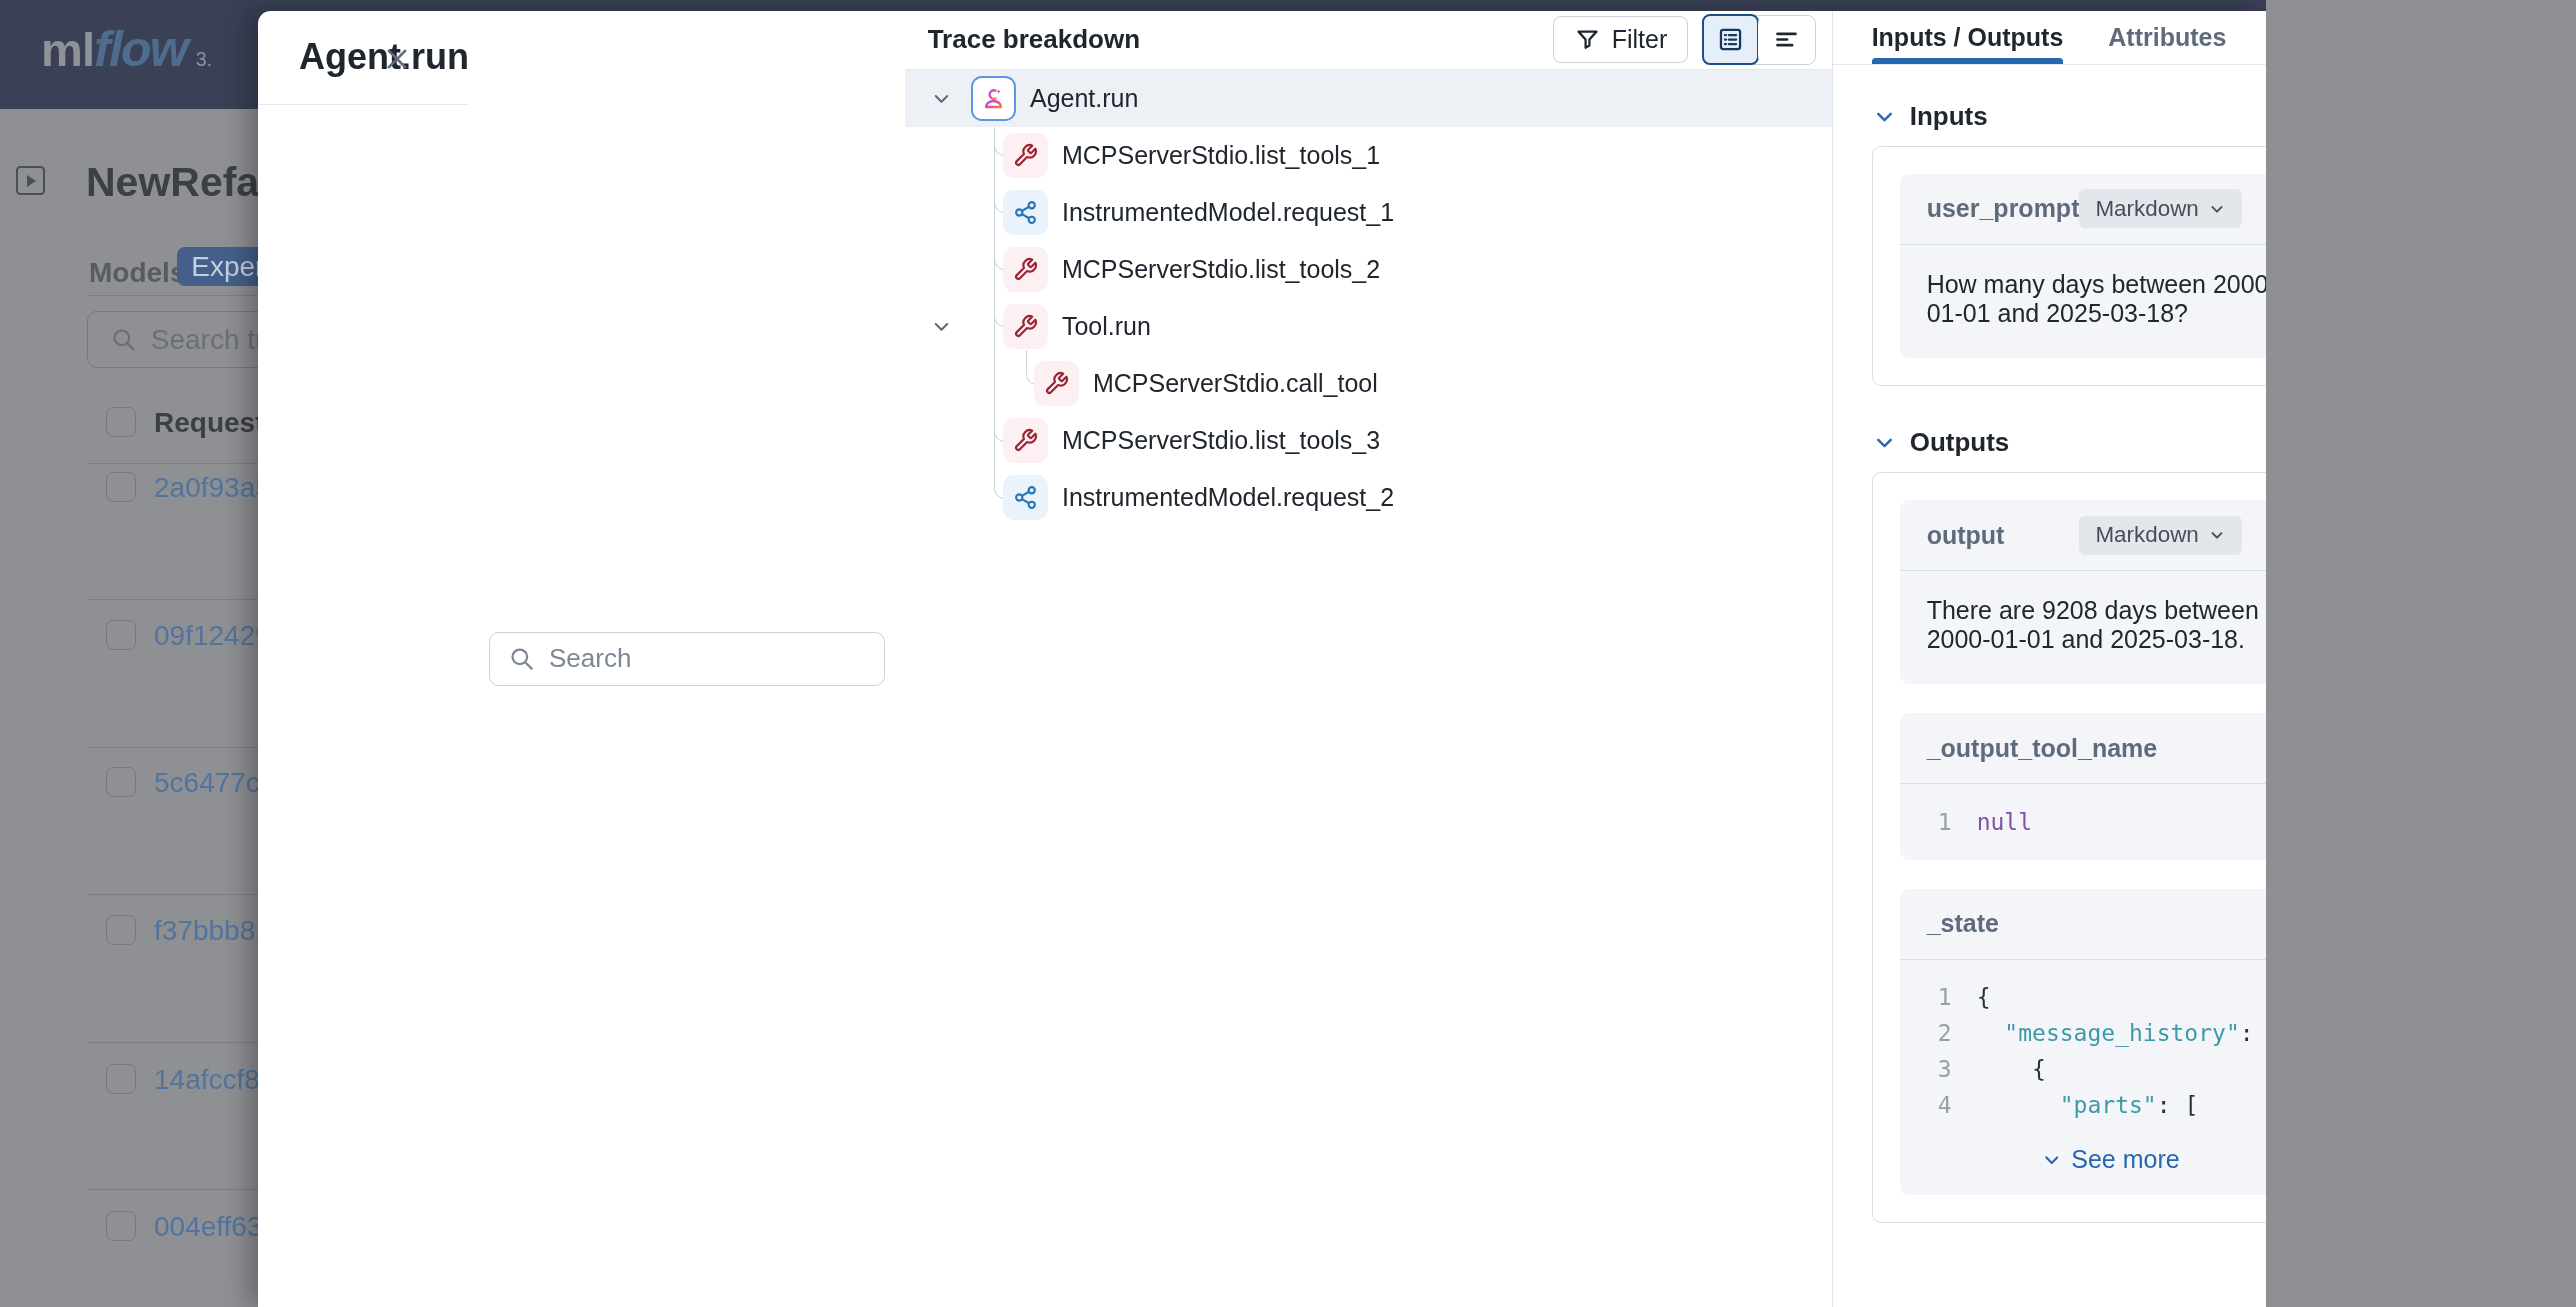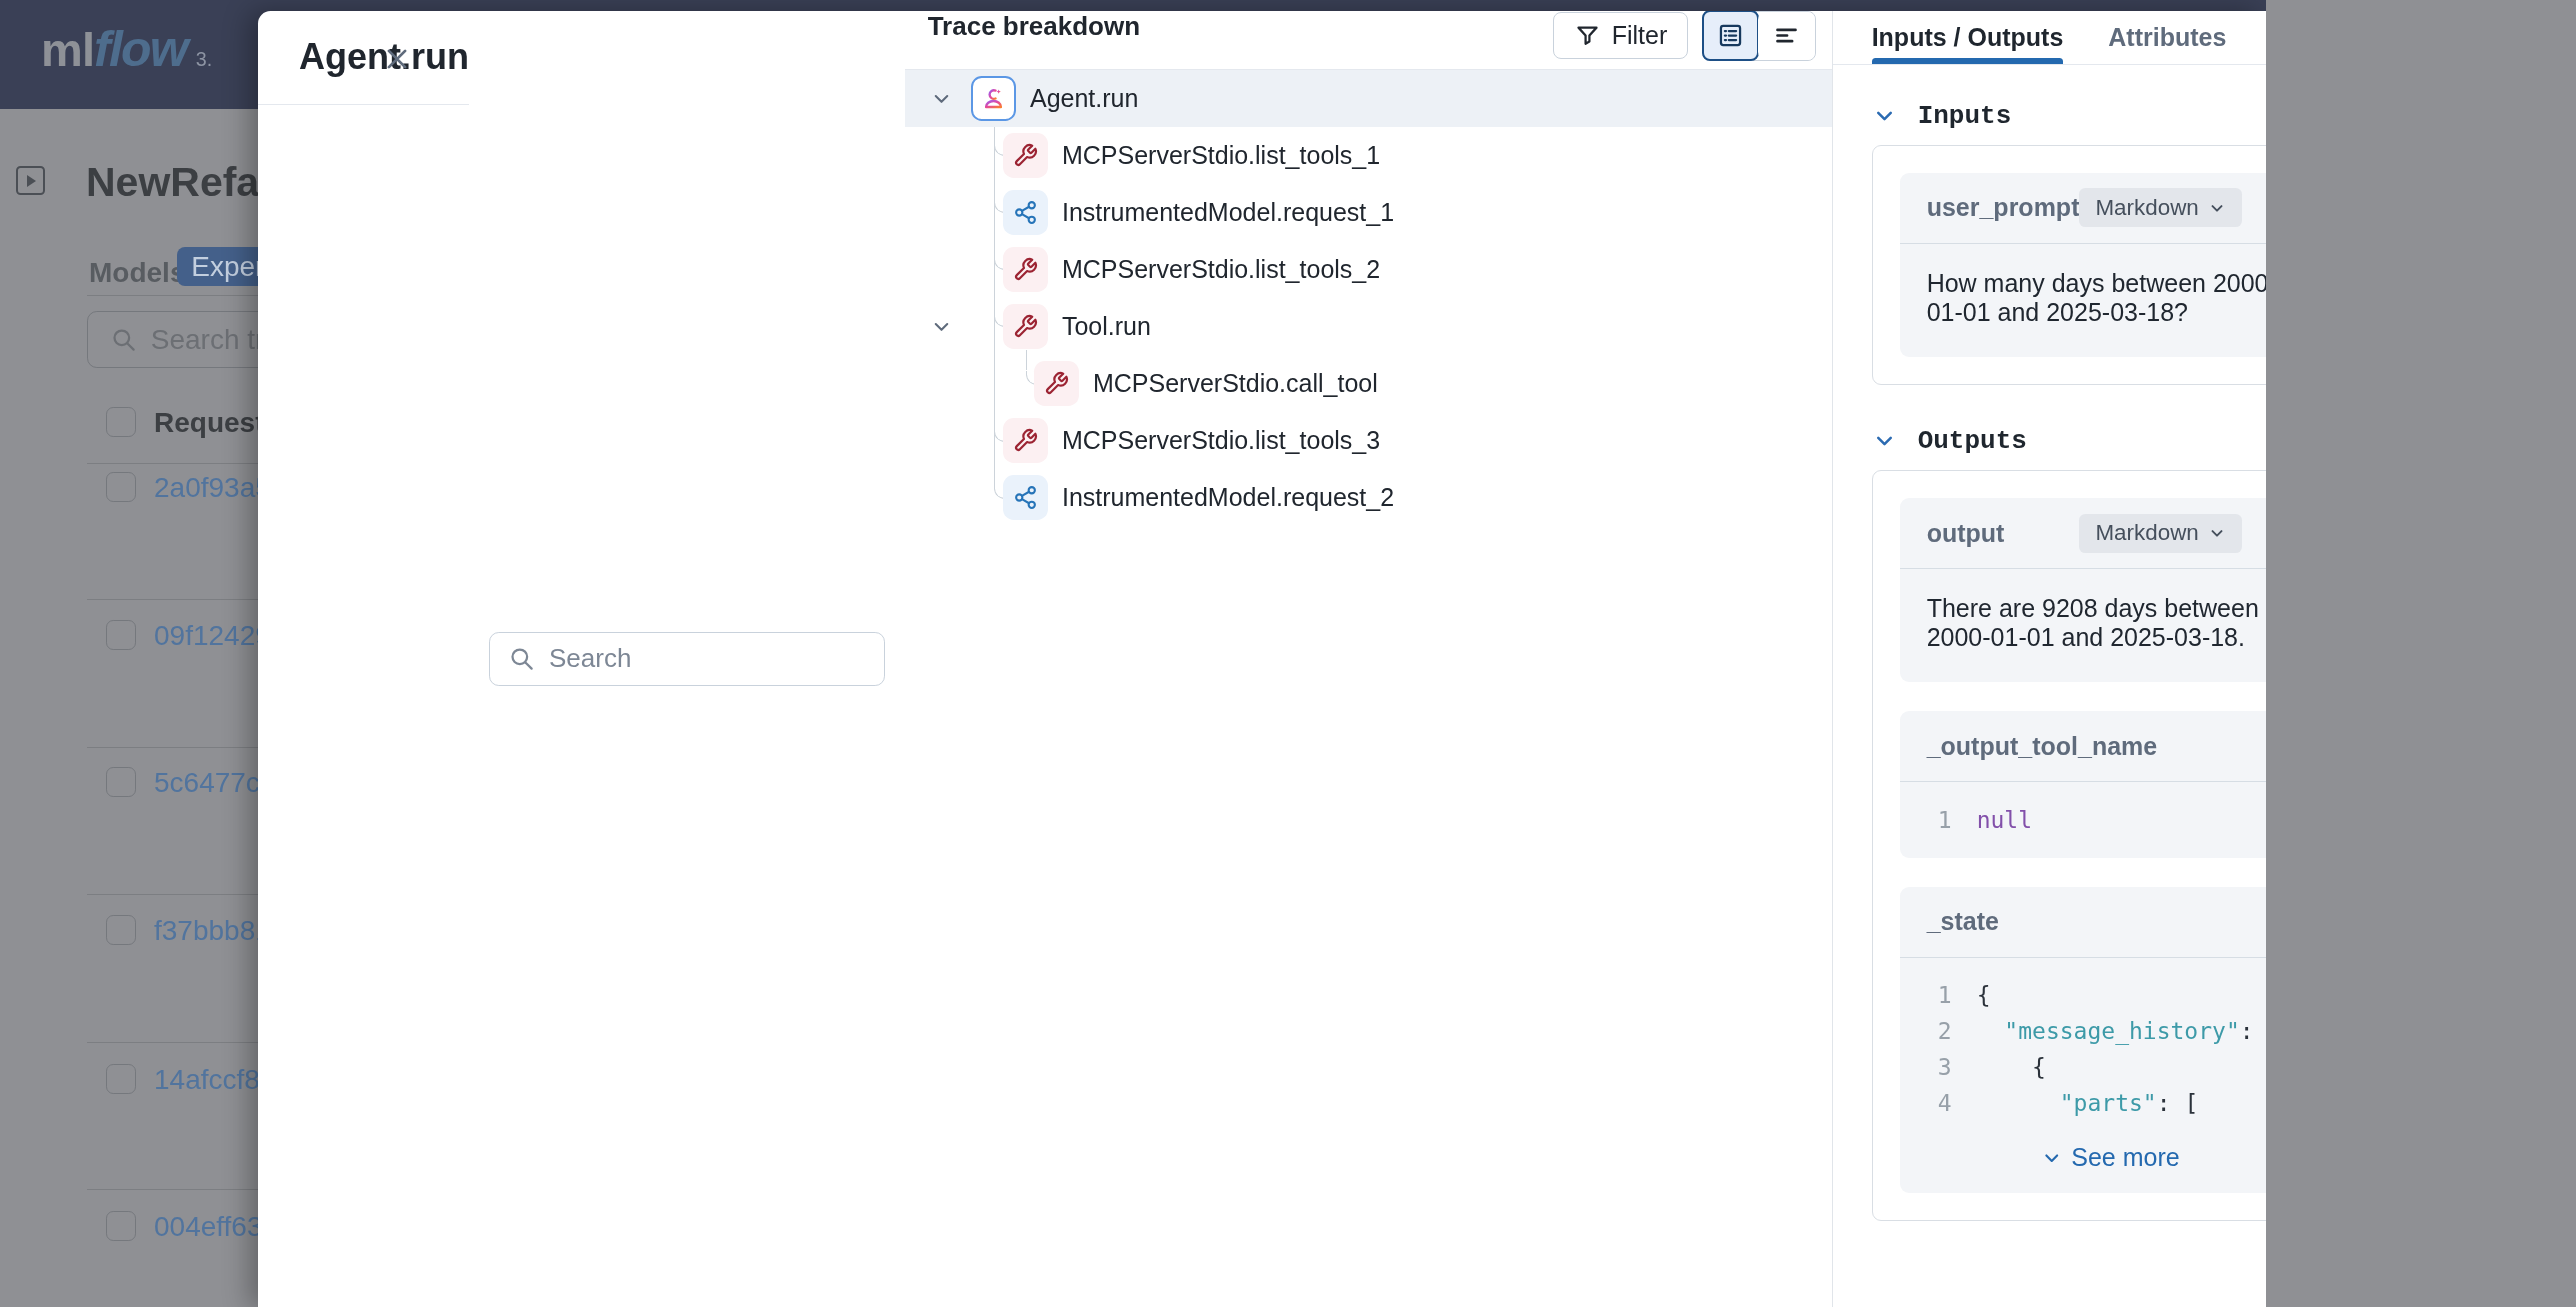--- a/index.html
+++ b/index.html
@@ -36,21 +36,21 @@
   .m-title { font-size:36px; font-weight:700; color:#20262e; }
   .m-close { position:absolute; right:52px; top:29px; width:39px; height:39px; display:flex; align-items:center; justify-content:center; cursor:pointer; background:none; border:none; }
   .m-search { flex:0 0 71px; display:flex; align-items:center; padding:0 19.7px; border-bottom:1.8px solid #e4e8ee; }
   .m-search-box { flex:1; height:54px; border:1.8px solid #c9d2dc; border-radius:9.8px; display:flex; align-items:center; padding-left:18px; gap:14.3px; }
   .m-search-box input { border:none; outline:none; flex:1; font-size:26px; color:#20262e; font-family:"Liberation Sans",sans-serif; }
   .m-search-box input::placeholder { color:#7d8795; }
   .m-body { flex:1; display:flex; min-height:0; }
 
   
   .tree-panel { width:928px; flex:0 0 928px; border-right:1.8px solid #e1e5ea; display:flex; flex-direction:column; }
-  .tp-head { height:59px; flex:0 0 59px; display:flex; align-items:flex-start; justify-content:space-between; padding:0 16px 0 23px; border-bottom:1.8px solid #e4e8ee; }
+  .tp-head { height:59px; flex:0 0 59px; display:flex; align-items:center; justify-content:space-between; padding:0 16px 0 23px; border-bottom:1.8px solid #e4e8ee; }
   .tp-title { font-size:26px; font-weight:700; color:#20262e; }
   .tp-actions { display:flex; align-items:center; gap:14.3px; }
   .btn-filter { height:47px; display:flex; align-items:center; gap:10.7px; padding:0 19.7px; border:1.8px solid #c9d2dc; border-radius:8px; background:#fff; font-size:25px; color:#20262e; cursor:pointer; font-family:"Liberation Sans",sans-serif; }
   .seg { display:flex; height:50px; border:1.3px solid #c9d2dc; border-radius:8px; overflow:visible; }
   .seg-btn { width:57px; display:flex; align-items:center; justify-content:center; background:#fff; border:none; cursor:pointer; border-radius:8px; }
   .seg-btn.active { background:#e6eefa; border:2.2px solid #1d4f86; margin:-1.3px; }
   .tp-tree { position:relative; flex:1; overflow:hidden; }
   .trow { height:57px; display:flex; align-items:center; gap:14.3px; position:relative; font-size:25px; color:#20262e; cursor:pointer; }
   .trow.sel { background:#edf1f6; }
   .trow .chev { position:absolute; left:25px; top:17px; }
@@ -64,21 +64,21 @@
   .conn.l { width:12.5px; height:14.3px; border-left:1.8px solid #ccd3da; border-bottom:1.8px solid #ccd3da; border-bottom-left-radius:10.7px; }
 
   
   .detail-panel { flex:1; display:flex; flex-direction:column; min-width:0; position:relative; }
   .dtabs { height:54px; flex:0 0 54px; display:flex; gap:45px; padding-left:39px; border-bottom:1.8px solid #e4e8ee; }
   .dtab { display:flex; align-items:center; font-size:25px; font-weight:600; color:#5f6b7c; position:relative; cursor:pointer; background:none; border:none; font-family:"Liberation Sans",sans-serif; }
   .dtab.active { color:#1f262e; font-weight:700; }
   .dtab.active::after { content:""; position:absolute; left:0; right:0; bottom:0; height:5.4px; background:#2469af; border-radius:3.6px 3.6px 0 0; }
   .dscroll { flex:1; overflow:hidden; padding:36px 21.5px 0 39px; }
   .scrollbar { position:absolute; right:7.2px; top:63px; bottom:9px; width:6.3px; background:#ccd6e3; border-radius:3.6px; }
-  .sect-head { display:flex; align-items:center; gap:21px; font-size:26px; font-weight:700; color:#1f262e; margin-bottom:14.3px; cursor:pointer;font-family:Liberation Mono, monospace; }
+  .sect-head { display:flex; align-items:center; gap:13px; font-size:26px; font-weight:700; color:#1f262e; margin-bottom:14.3px; cursor:pointer; }
   .card { border:1.8px solid #d9dee4; border-radius:9px; padding:27px; margin-bottom:41px; }
   .fblock { background:#f3f5f8; border-radius:9px; }
   .fblock + .fblock { margin-top:29px; }
   .fb-head { height:70px; display:flex; align-items:center; justify-content:space-between; padding:0 27px; }
   .fb-name { font-size:25px; font-weight:700; color:#5f6b7c; }
   .fb-actions { display:flex; align-items:center; gap:25px; }
   .pill { background:#e3e6eb; border-radius:6.3px; height:39px; padding:0 16px; display:flex; align-items:center; gap:9px; font-size:22.4px; color:#454f5c; border:none; cursor:pointer; font-family:"Liberation Sans",sans-serif; }
   .copy-btn { background:none; border:none; cursor:pointer; display:flex; }
   .fb-div { border-top:1.8px solid #d6dde4; }
   .fb-content { padding:25px 27px 30px; font-size:25px; color:#202730; }

